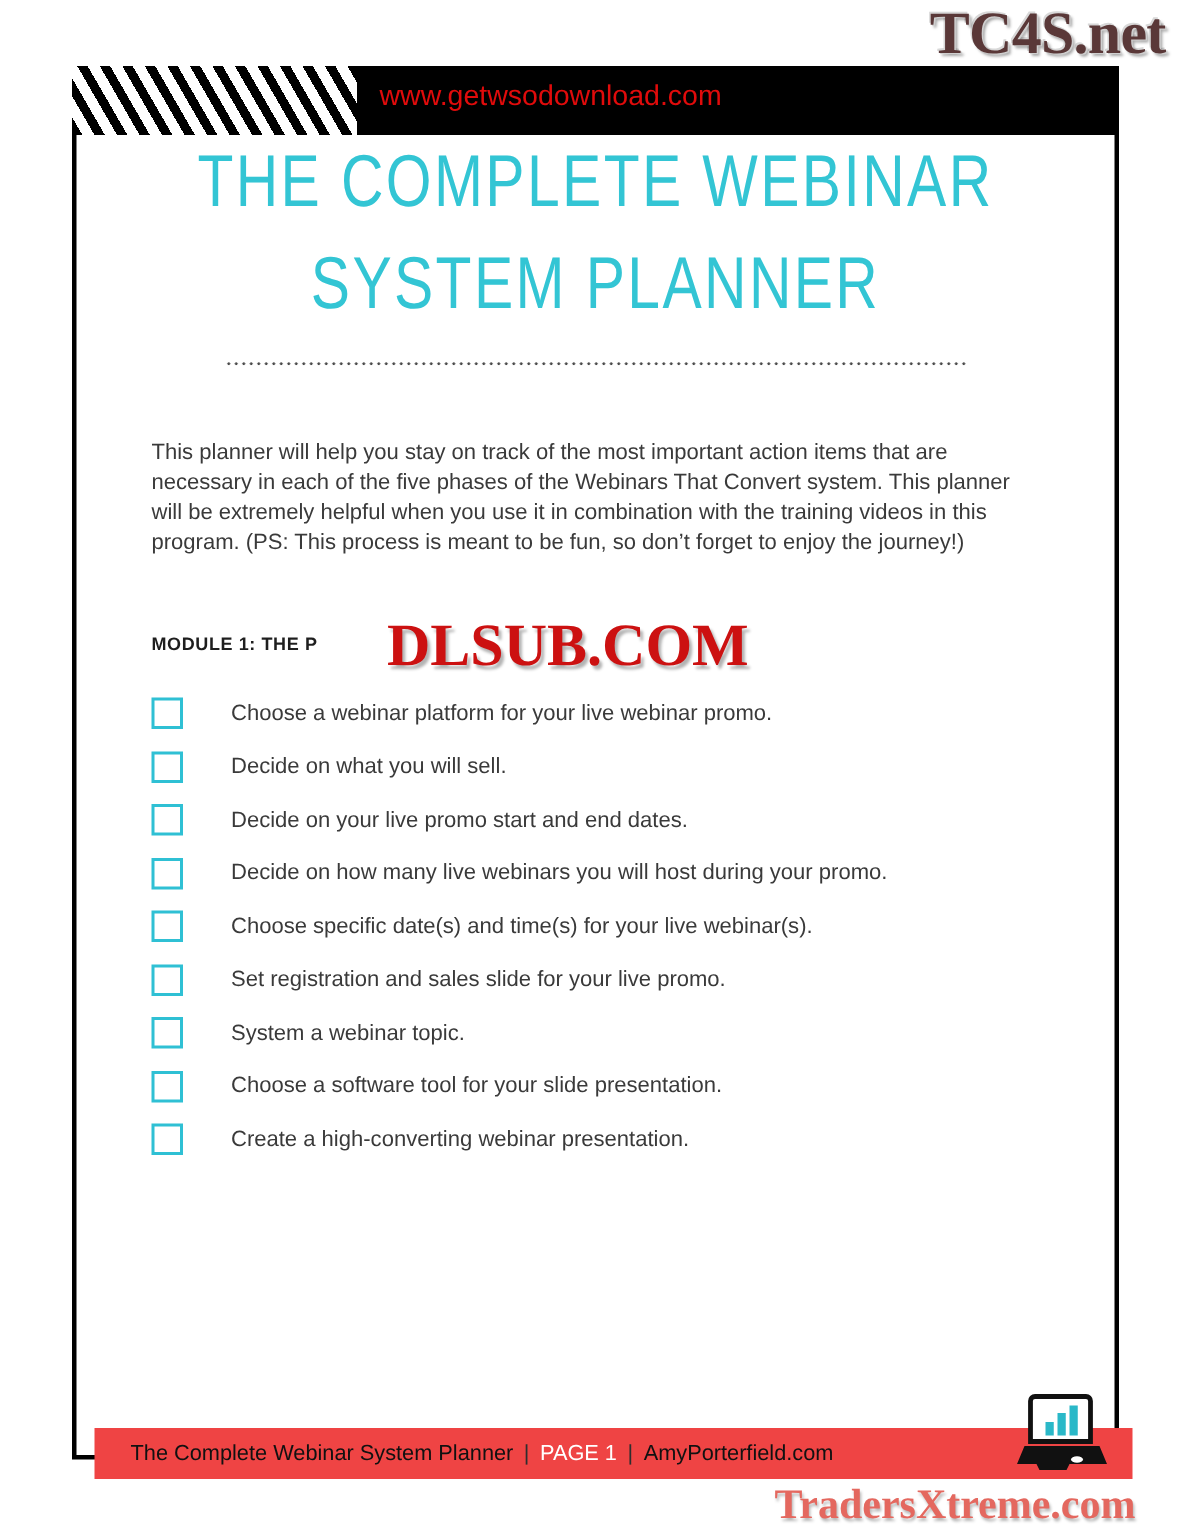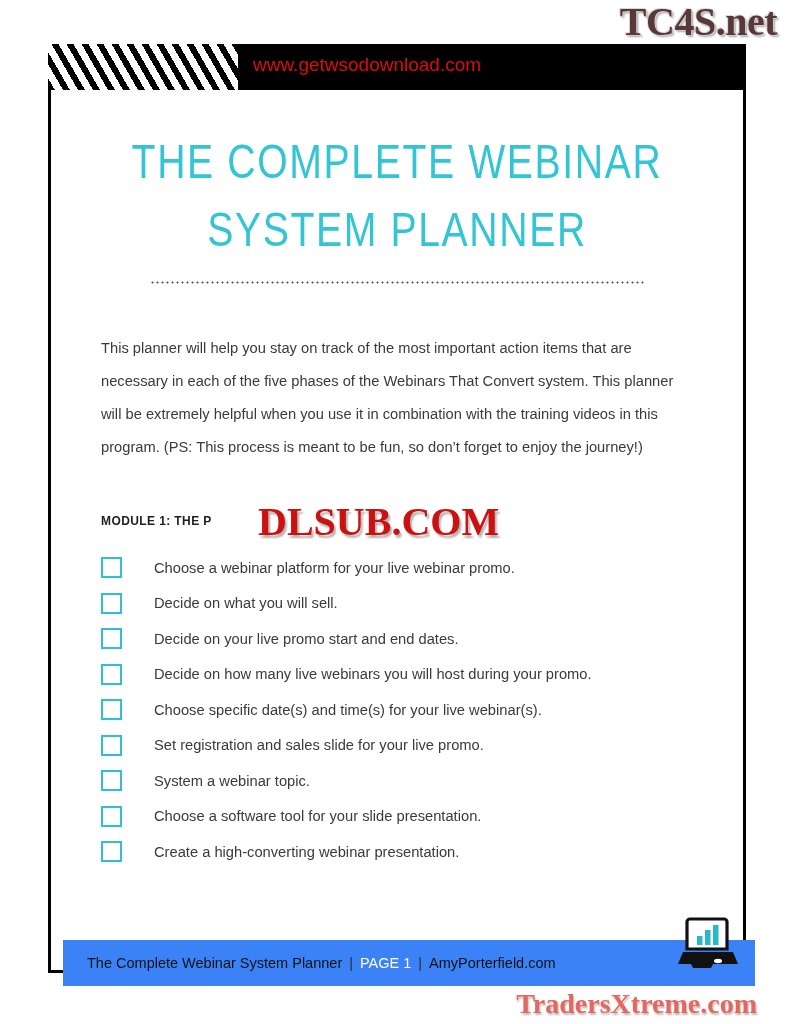--- a/index.html
+++ b/index.html
@@ -72,21 +72,21 @@
     left: 205px;
     top: 10px;
     font-family: "Liberation Sans", sans-serif;
     font-size: 19px;
     color: #e00b0b;
     white-space: nowrap;
   }
 
   
   .title-block {
-    margin-top: 80px;
+    margin-top: 40px;
     text-align: center;
   }
   .title-line {
     font-family: "Liberation Sans Narrow", "Liberation Sans", sans-serif;
     font-weight: normal;
     font-size: 49px;
     line-height: 68px;
     letter-spacing: 2px;
     color: #33c5d4;
     transform: scaleX(0.80);
@@ -100,21 +100,21 @@
     height: 3px;
     background-image: radial-gradient(circle, #4a4a4a 0.9px, transparent 1.1px);
     background-size: 5px 3px;
     background-repeat: repeat-x;
   }
 
   
   .intro {
     margin: 48px 52px 0 50px;
     font-size: 14.7px;
-    line-height: 33px;
+    line-height: 20px;
     color: #3a3a3a;
     text-align: left;
   }
 
   
   .module-row {
     position: relative;
     margin: 40px 0 0 50px;
     height: 34px;
   }
@@ -165,22 +165,22 @@
     color: #3a3a3a;
     white-space: nowrap;
   }
 
   
   .footer-bar {
     position: absolute;
     left: 12px;
     bottom: -16px;
     width: 692px;
-    height: 46px;
-    background: #3b82f6;
+    height: 34px;
+    background: #ef4444;
     display: flex;
     align-items: center;
     z-index: 15;
   }
   .footer-text {
     margin-left: 24px;
     font-size: 14.5px;
     color: #111111;
     white-space: nowrap;
   }

